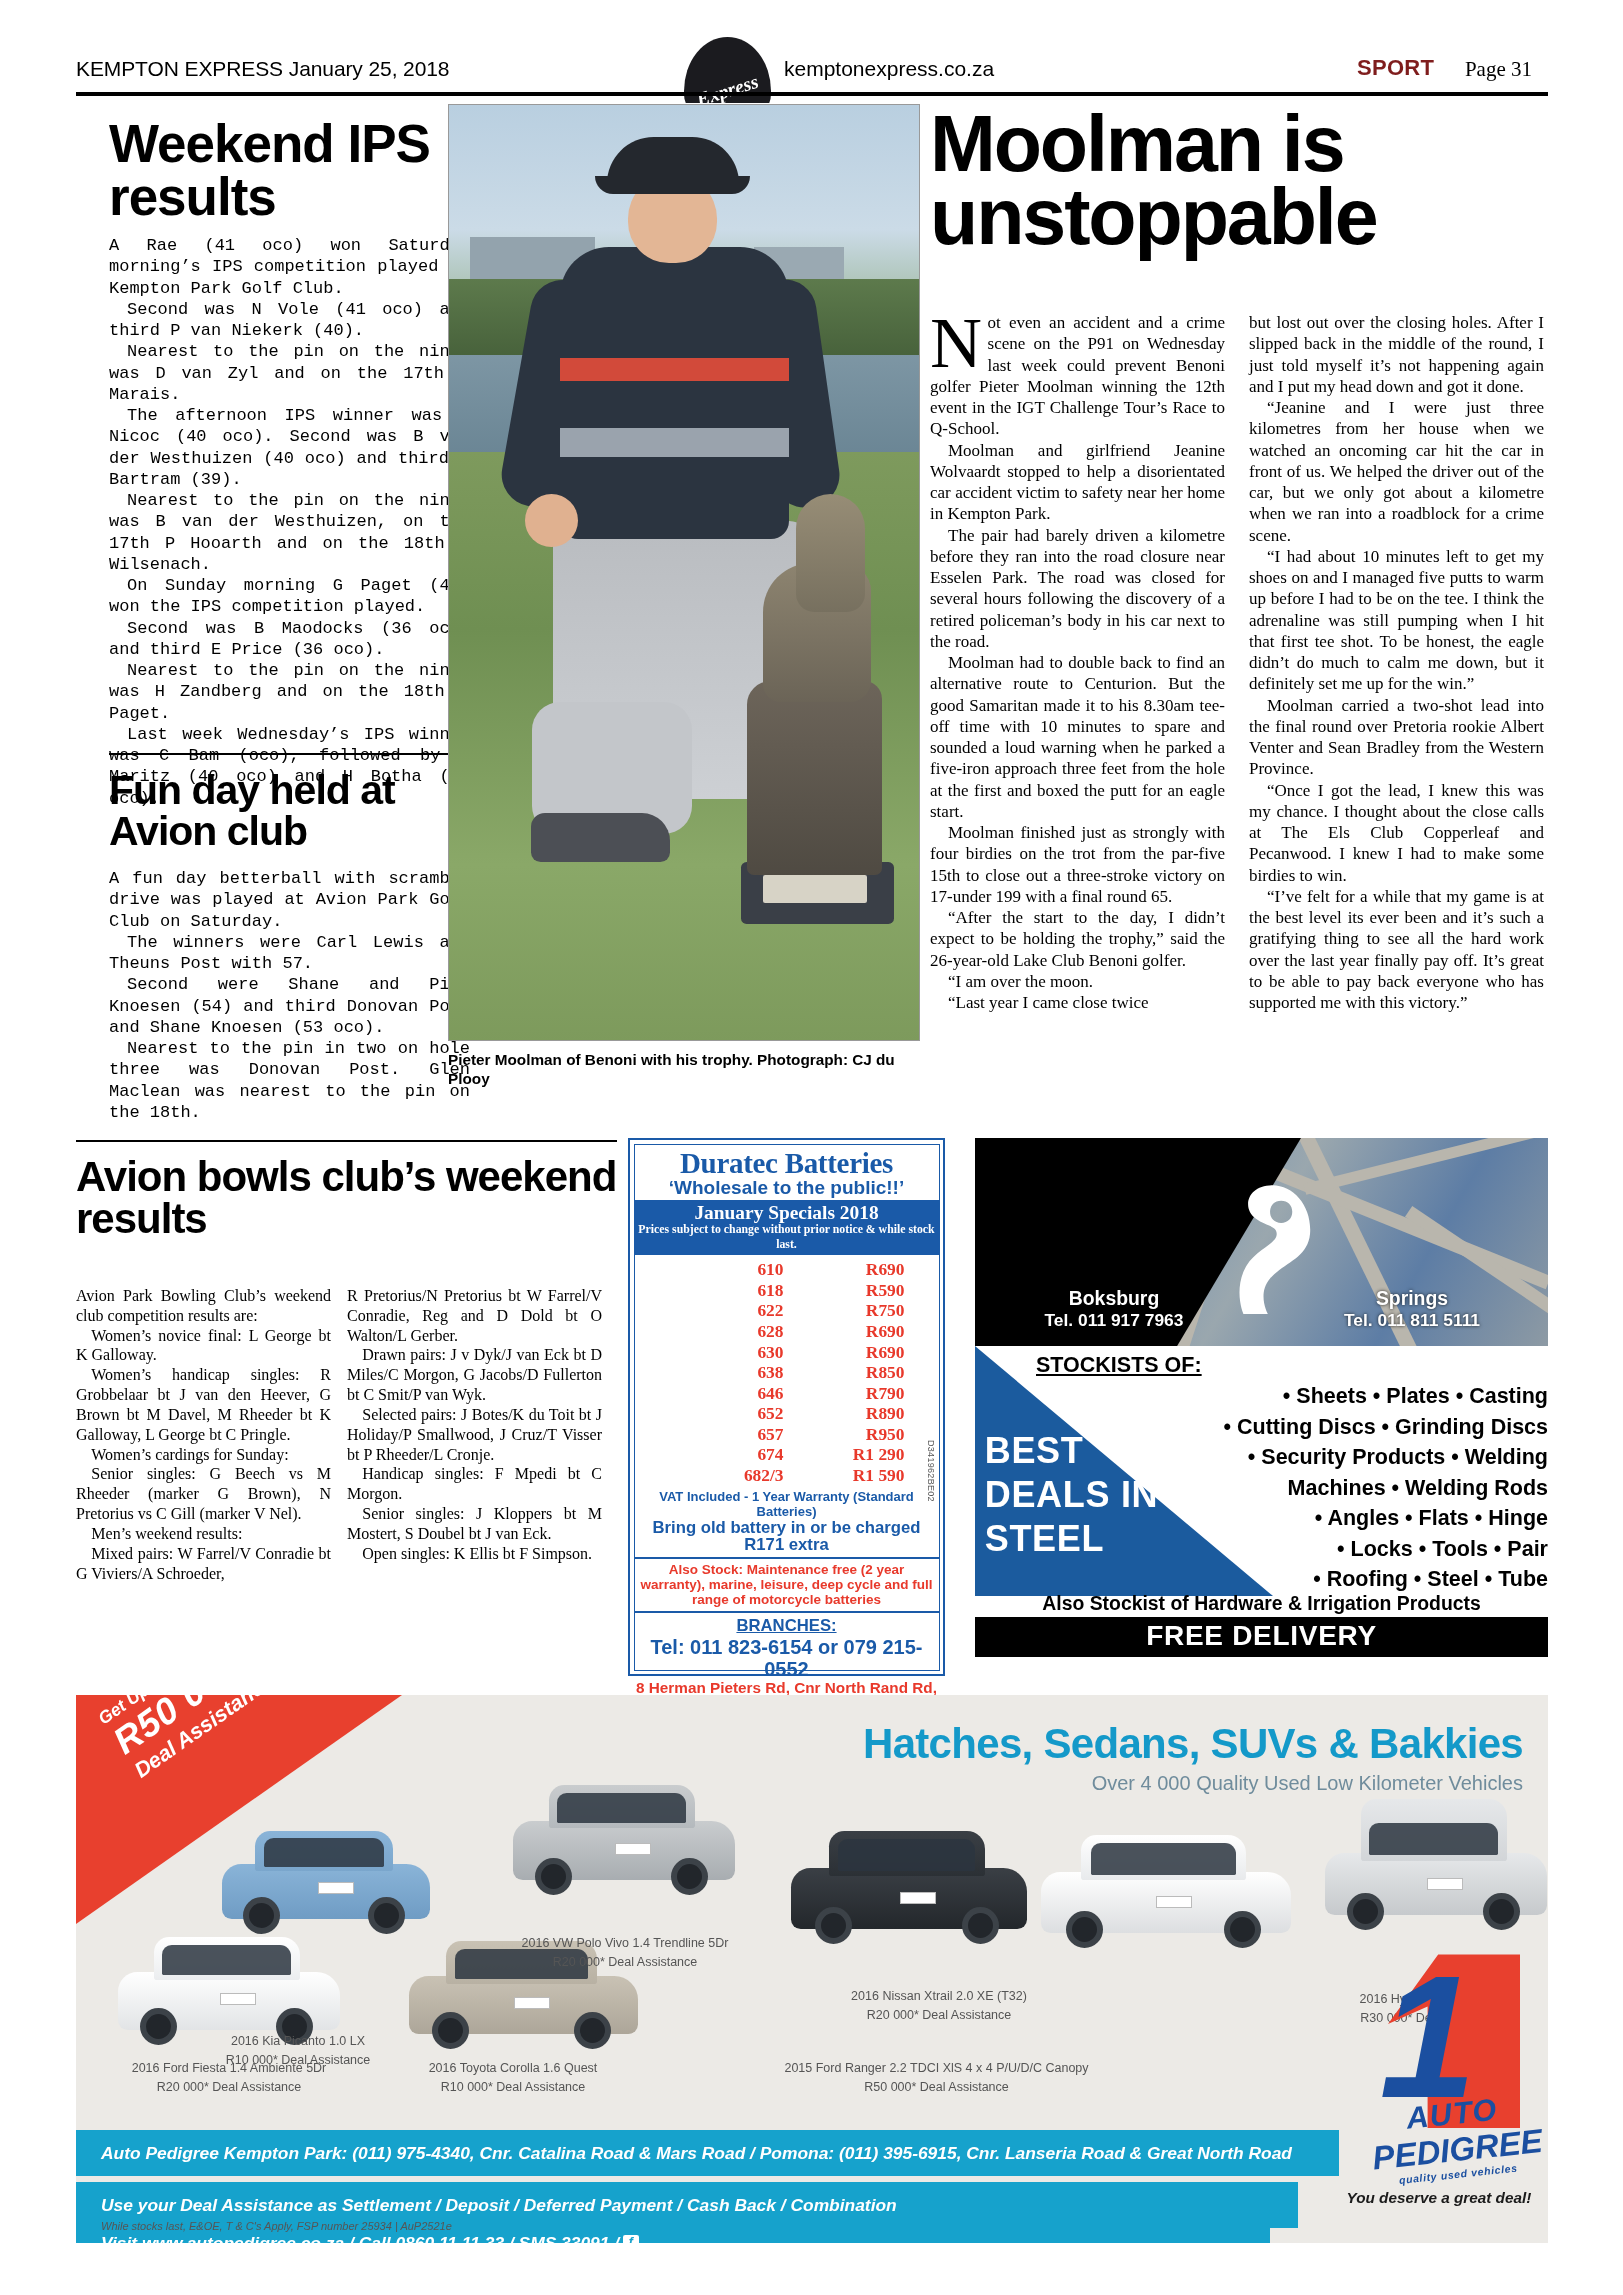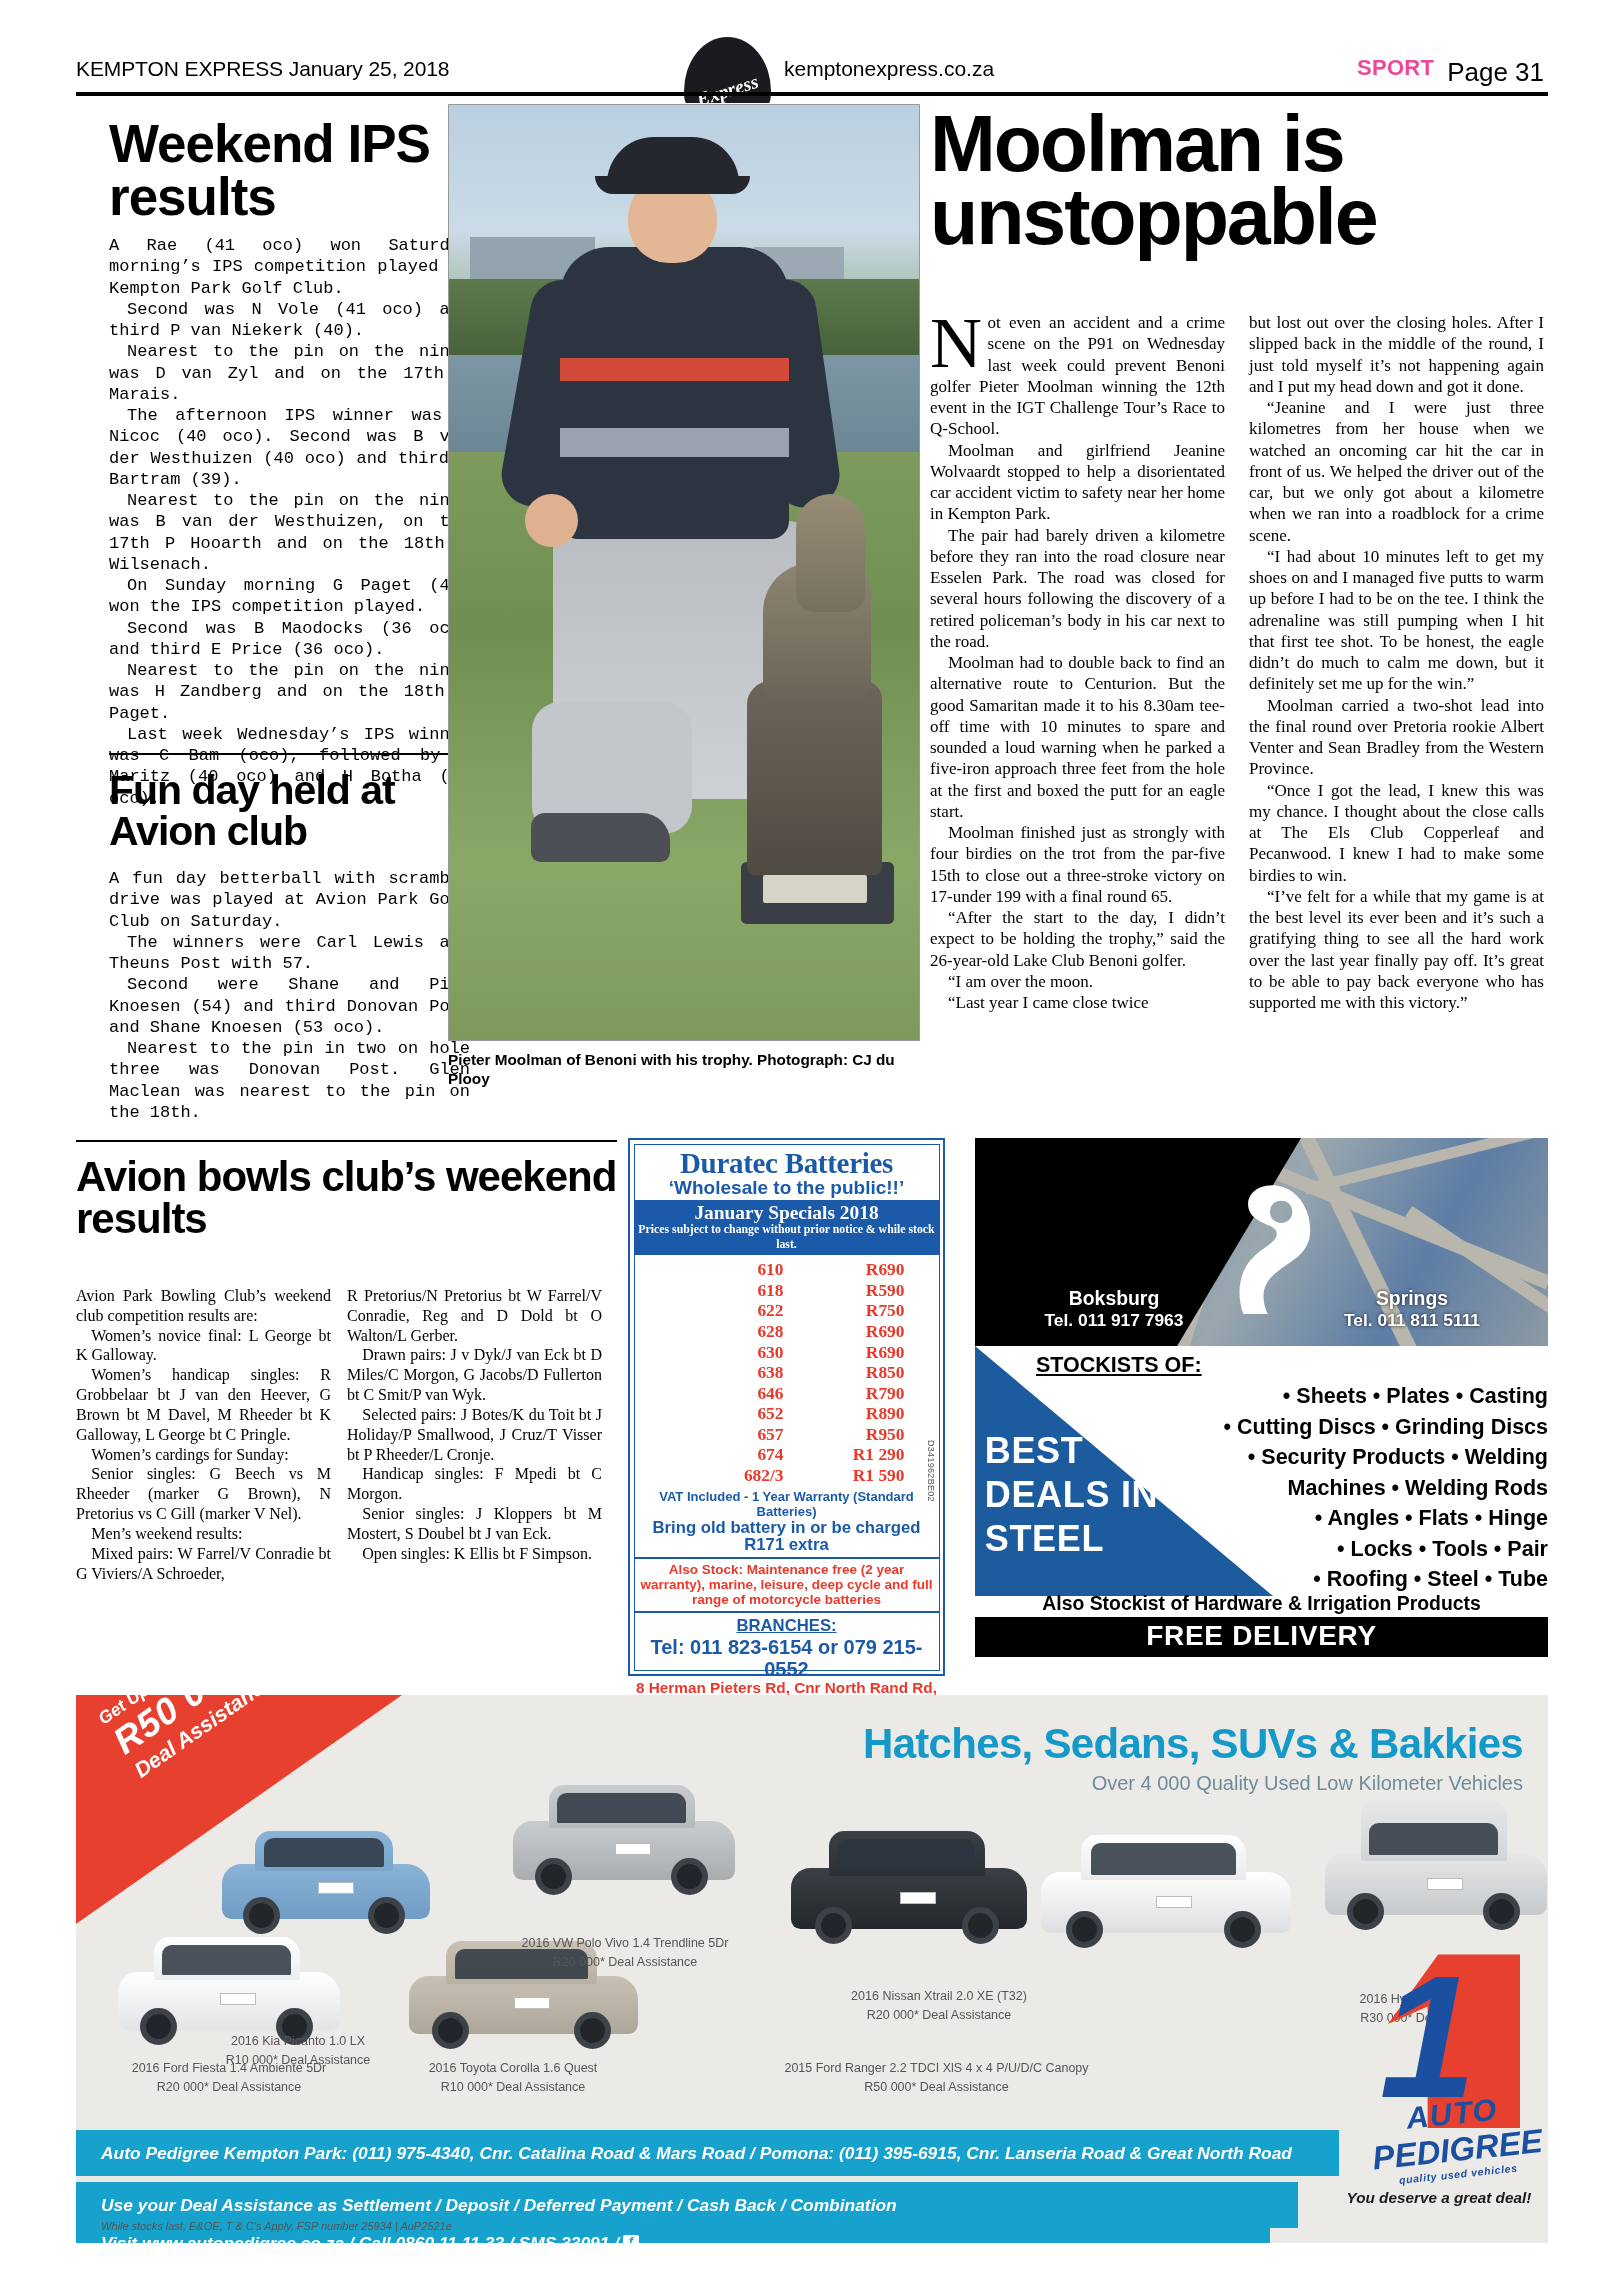--- a/index.html
+++ b/index.html
@@ -12,22 +12,22 @@
     color: #000;
     overflow: hidden;
   }
 
   
   .masthead {
     position: absolute; left: 76px; top: 54px; width: 1472px; height: 36px;
   }
   .mh-left { position: absolute; left: 0; top: 2.8px; font-family: "Liberation Sans", sans-serif; font-size: 21px; letter-spacing: -0.1px; }
   .mh-url  { position: absolute; left: 708px; top: 2.8px; font-family: "Liberation Sans", sans-serif; font-size: 21px; }
-  .mh-sport{ position: absolute; left: 1281px; top: 1.4px; font-family: "Liberation Sans", sans-serif; font-size: 22px; font-weight: bold; color: #ec4899; letter-spacing: 0.3px;}
-  .mh-page { position: absolute; right: 4px; top: 2.8px; font-family: Liberation Sans, sans-serif; font-size: 26px; }
+  .mh-sport{ position: absolute; left: 1281px; top: 1.4px; font-family: "Liberation Sans", sans-serif; font-size: 22px; font-weight: bold; color: #7f1d1d; letter-spacing: 0.3px;}
+  .mh-page { position: absolute; right: 16px; top: 2.8px; font-family: Liberation Serif, serif; font-size: 21px; }
   .mh-logo {
     position: absolute; left: 587px; top: -18px; width: 132px; height: 67px;
     overflow: hidden;
   }
   .mh-logo .drop {
     position: absolute; left: 21px; top: 1.4px; width: 87px; height: 87px;
     background: #1b1b1f;
     border-radius: 58% 58% 50% 50% / 72% 72% 40% 40%;
     transform: rotate(0deg);
   }

